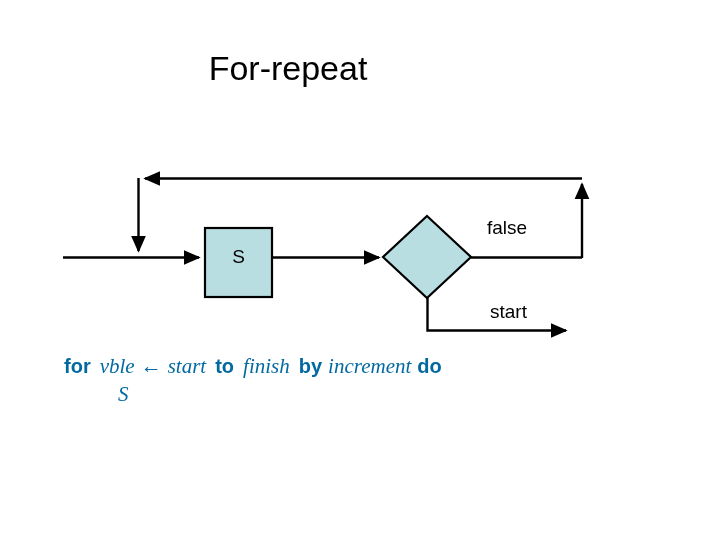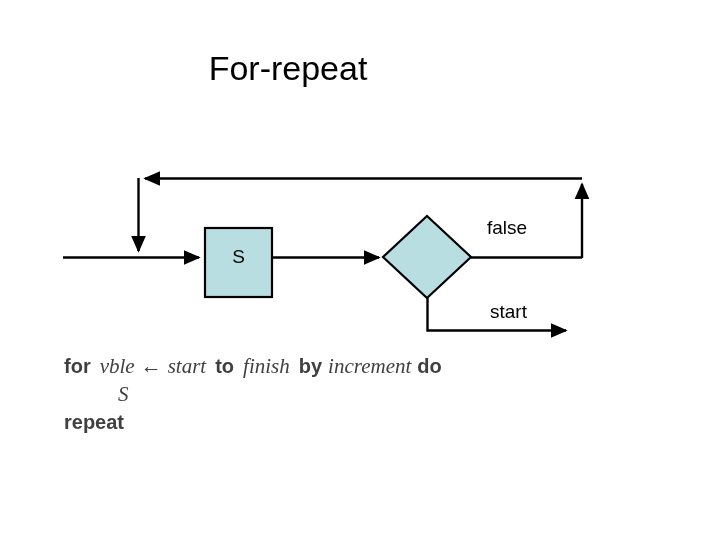--- a/index.html
+++ b/index.html
@@ -90,21 +90,21 @@
 
   
   #pseudocode {
     position: absolute;
     left: 64px;
     top: 352px;
     width: 600px;
     font-family: "Liberation Serif", serif;
     font-size: 21px;
     line-height: 28px;
-    color: #404040;
+    color: #0369a1;
     white-space: nowrap;
   }
   #pseudocode .kw {
     font-family: "Liberation Sans", sans-serif;
     font-weight: bold;
     font-size: 20px;
   }
   #pseudocode .var {
     font-family: "Liberation Serif", serif;
     font-style: italic;
@@ -178,17 +178,16 @@
   <div class="edge-label" id="label-false">false</div>
 
   <div class="edge-label" id="label-true">start</div>
 
   <div id="pseudocode">
 
     <span class="code-line"><span class="kw">for</span><span class="sp-wide"></span><span class="var">vble</span><span class="sp"></span><span class="arrow">←</span><span class="sp"></span><span class="var">start</span><span class="sp-wide"></span><span class="kw">to</span><span class="sp-wide"></span><span class="var">finish</span><span class="sp-wide"></span><span class="kw">by</span><span class="sp"></span><span class="var">increment</span><span class="sp"></span><span class="kw">do</span></span>
 
     <span class="code-line indent-1"><span class="var">S</span></span>
 
-    <span class="code-line"><span class="kw">repeat</span></span>
 
   </div>
 
 </div>
 
 </body></html>

